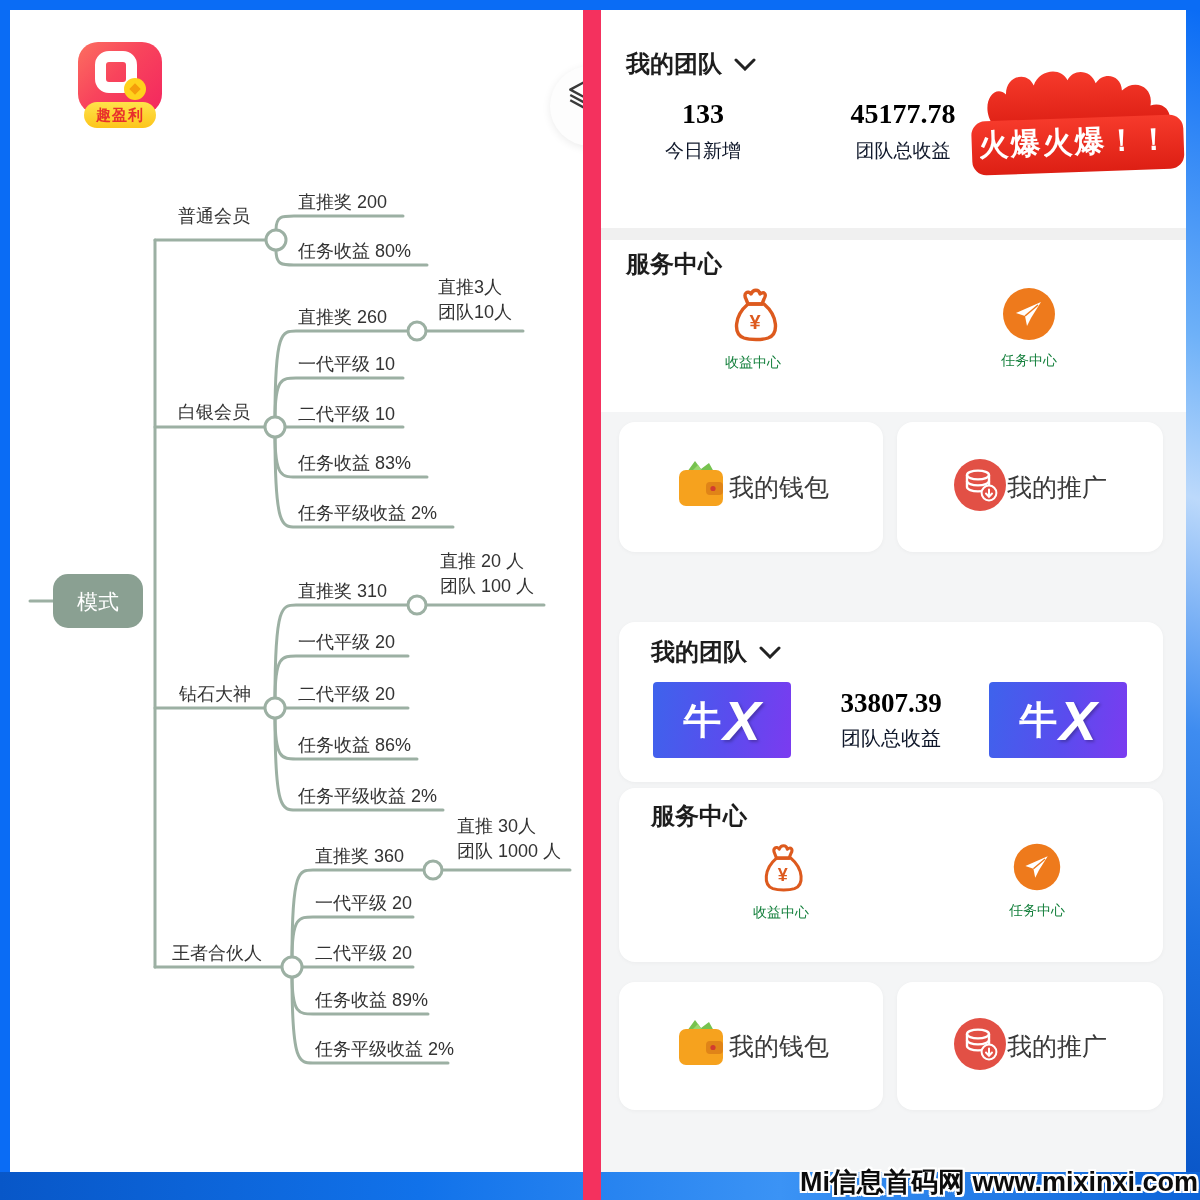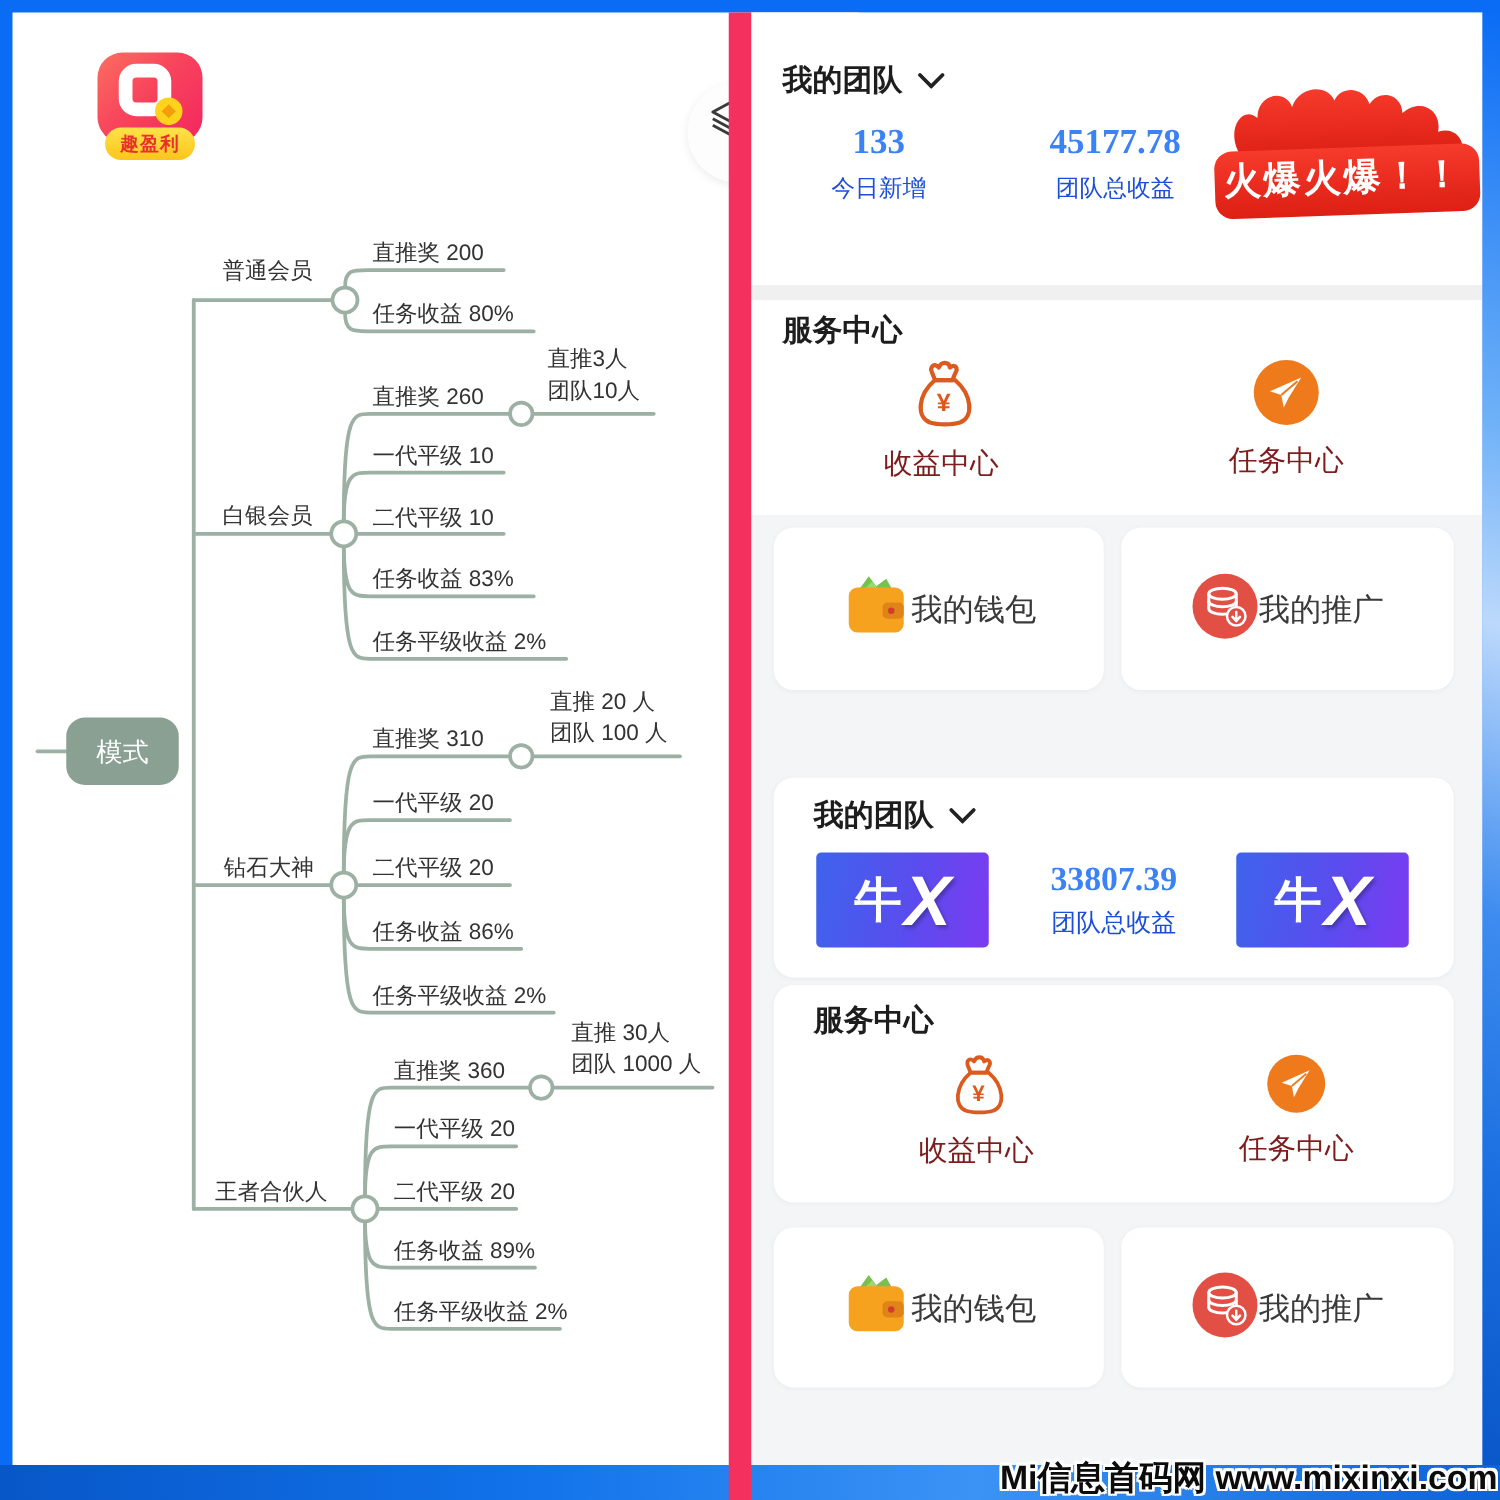--- a/index.html
+++ b/index.html
@@ -46,32 +46,32 @@
   
   .rp-sec1 { position:absolute; left:0; top:0; width:585px; height:218px; background:#fff; }
   .rp-band { position:absolute; left:0; top:218px; width:585px; height:12px; background:#f0f0f0; }
   .rp-sec2 { position:absolute; left:0; top:230px; width:585px; height:172px; background:#fff; }
   .rp-gray { position:absolute; left:0; top:402px; width:585px; height:760px; background:#f4f5f6; }
 
   .team-header { display:flex; align-items:center; gap:12px; }
   .sec-title { font-size:24px; font-weight:700; color:#1d1d1d; }
   .sec1-head { position:absolute; left:25px; top:38px; }
   .stat { position:absolute; text-align:center; }
-  .stat-value { font-family:"Liberation Serif", serif; font-size:28px; font-weight:700; color:#3b82f6; }
-  .stat-label { margin-top:8px; font-size:19px; color:#1d4ed8; }
+  .stat-value { font-family:"Liberation Serif", serif; font-size:28px; font-weight:700; color:#000000; }
+  .stat-label { margin-top:8px; font-size:19px; color:#0f172a; }
   .stat1 { left:42px; top:88px; width:120px; }
-  .stat2 { left:216px; top:88px; width:150px; }
+  .stat2 { left:227px; top:88px; width:150px; }
 
   .flame-badge { position:absolute; left:368px; top:56px; width:218px; height:112px; transform:rotate(-2deg); }
   .flame-badge .badge-text { position:absolute; left:0; top:56px; width:210px; text-align:center;
     font-size:30px; font-weight:900; color:#ffffff; letter-spacing:2px; }
 
   .svc-title { position:absolute; left:25px; top:8px; }
   .svc-item { position:absolute; width:140px; text-align:center; cursor:pointer; }
-  .svc-item .svc-label { margin-top:6px; font-size:23px; color:#7f1d1d; }
+  .svc-item .svc-label { margin-top:6px; font-size:14px; color:#15803d; }
   .sec2 .i1 { left:82px; top:46px; } .sec2 .i2 { left:358px; top:46px; }
 
   .card { position:absolute; background:#ffffff; border-radius:16px; box-shadow:0 1px 4px rgba(0,0,0,0.04); }
   .menu-card { display:flex; align-items:center; justify-content:center; gap:0; cursor:pointer; }
   .menu-label { font-size:25px; color:#3a3a3a; }
 
   .c-r1a { left:18px; top:412px; width:264px; height:130px; }
   .c-r1b { left:296px; top:412px; width:266px; height:130px; }
   .c-team { left:18px; top:612px; width:544px; height:160px; }
   .c-svc  { left:18px; top:778px; width:544px; height:174px; }

